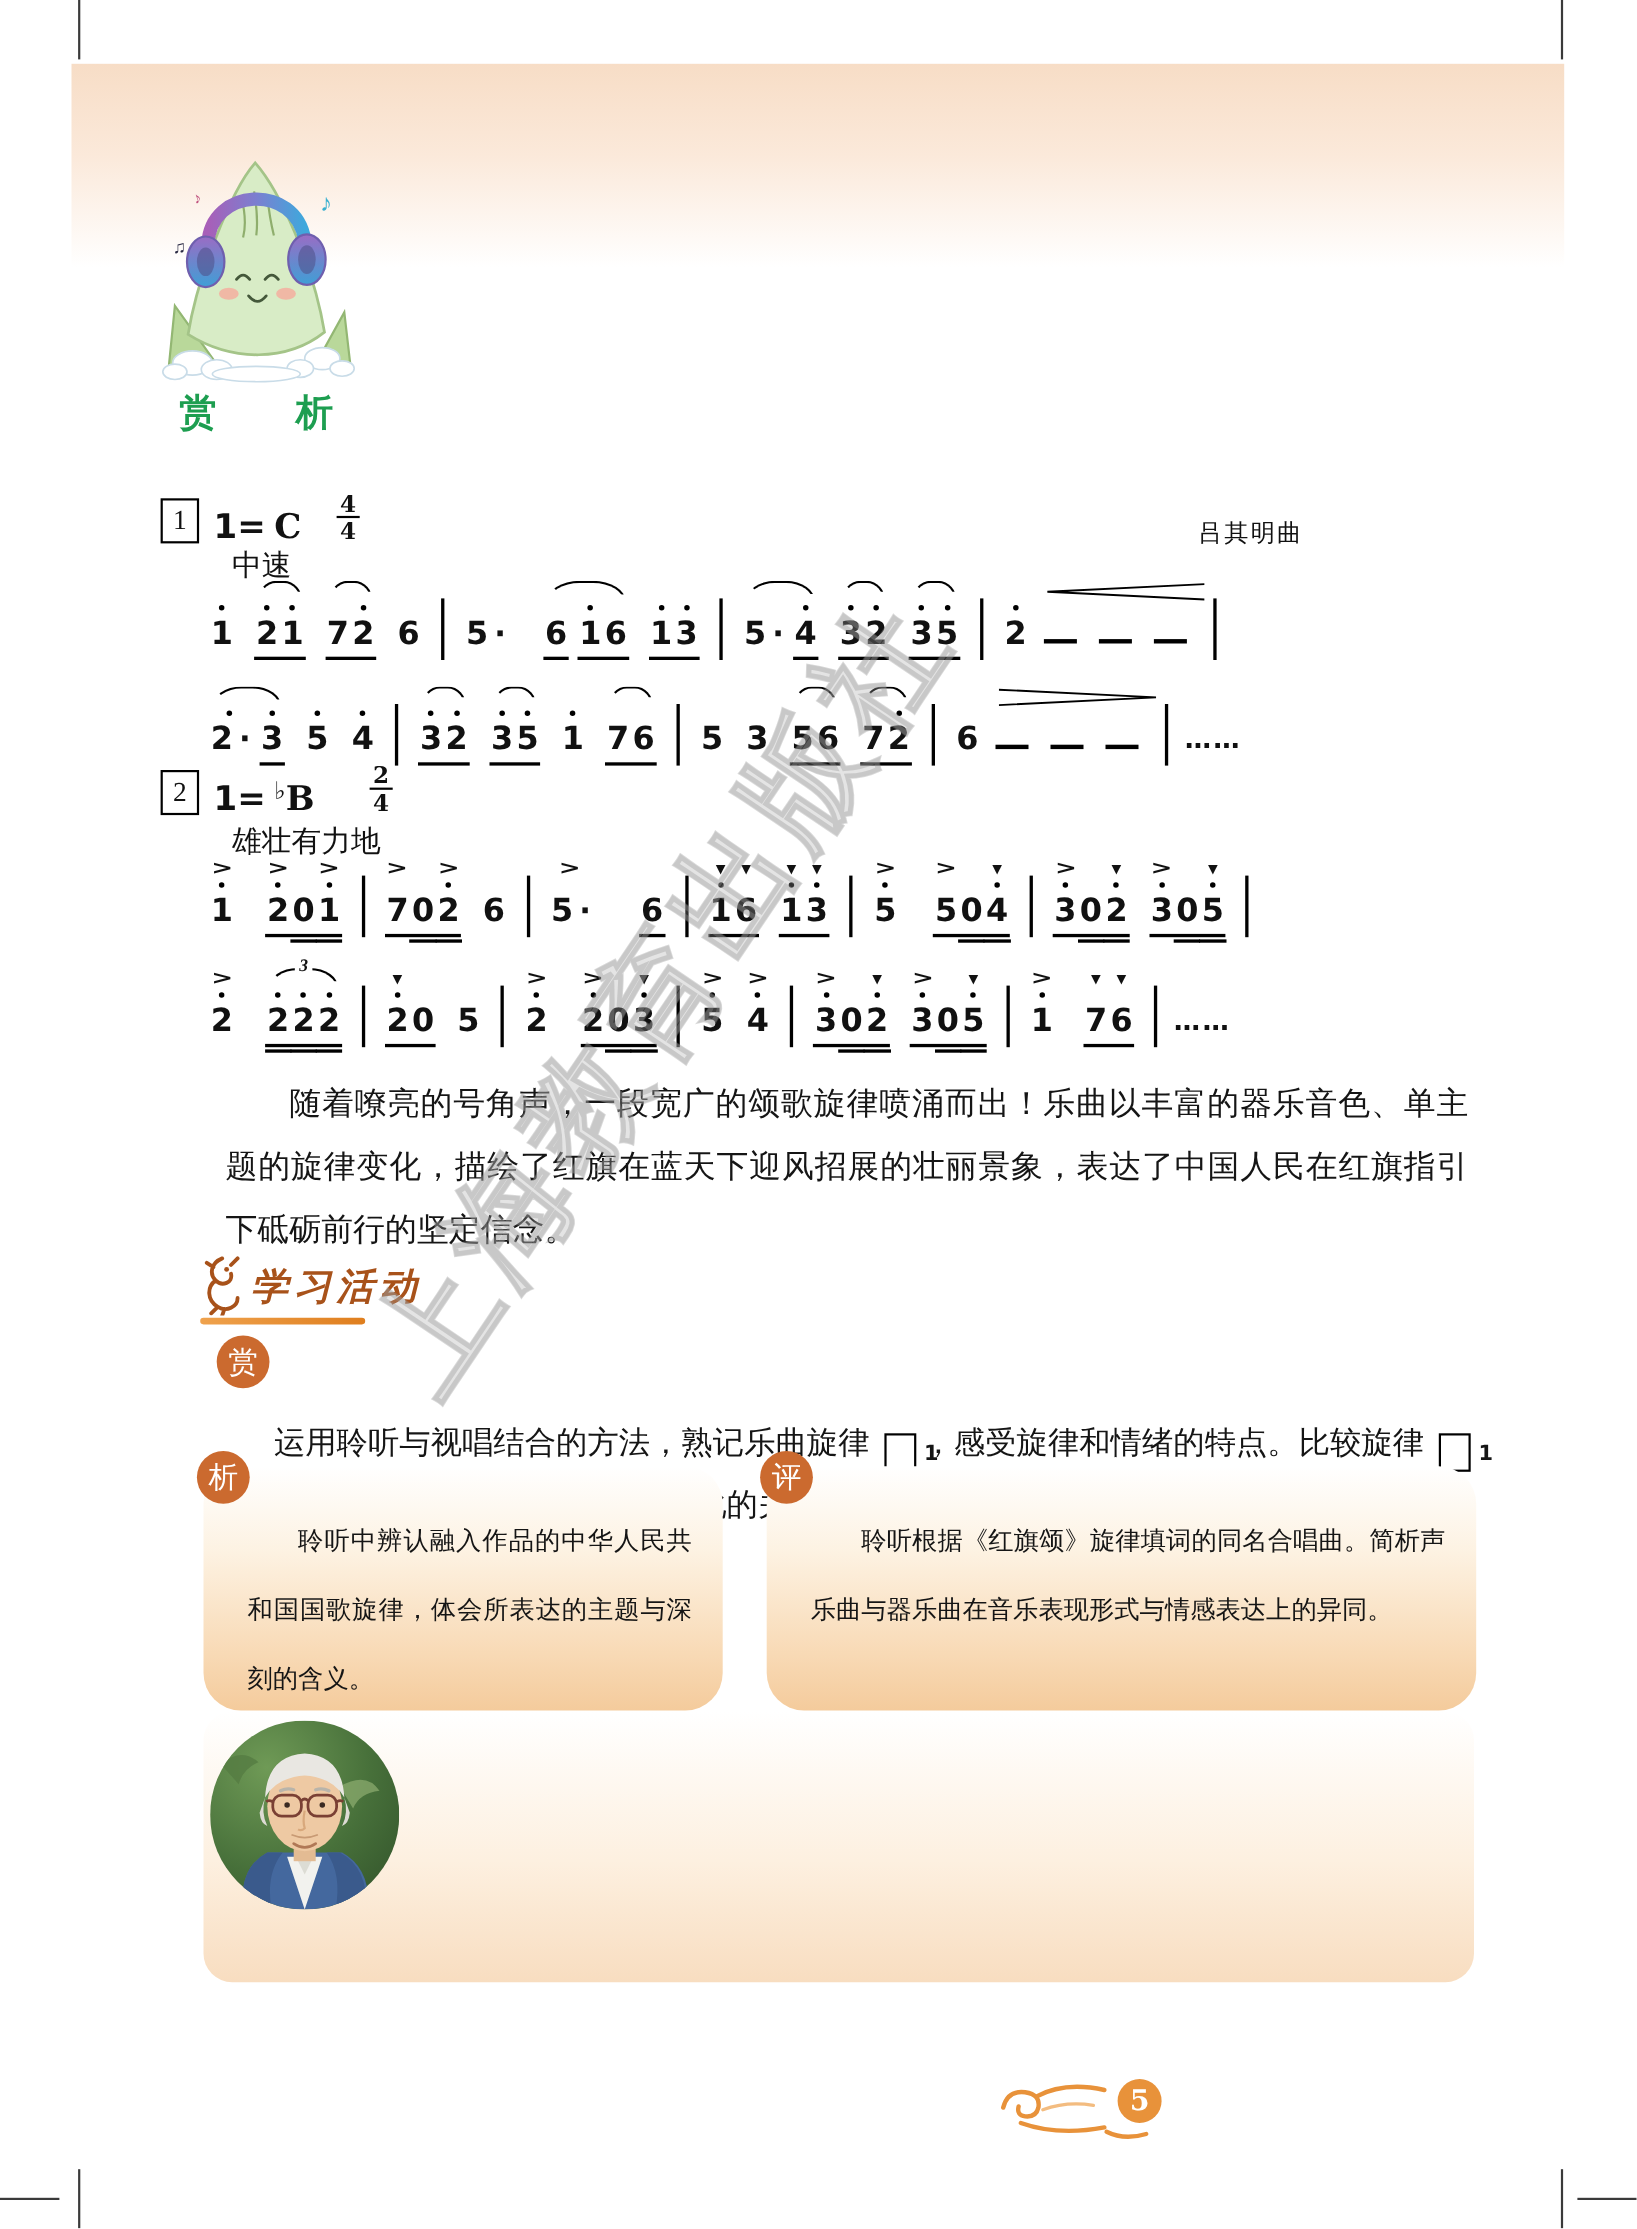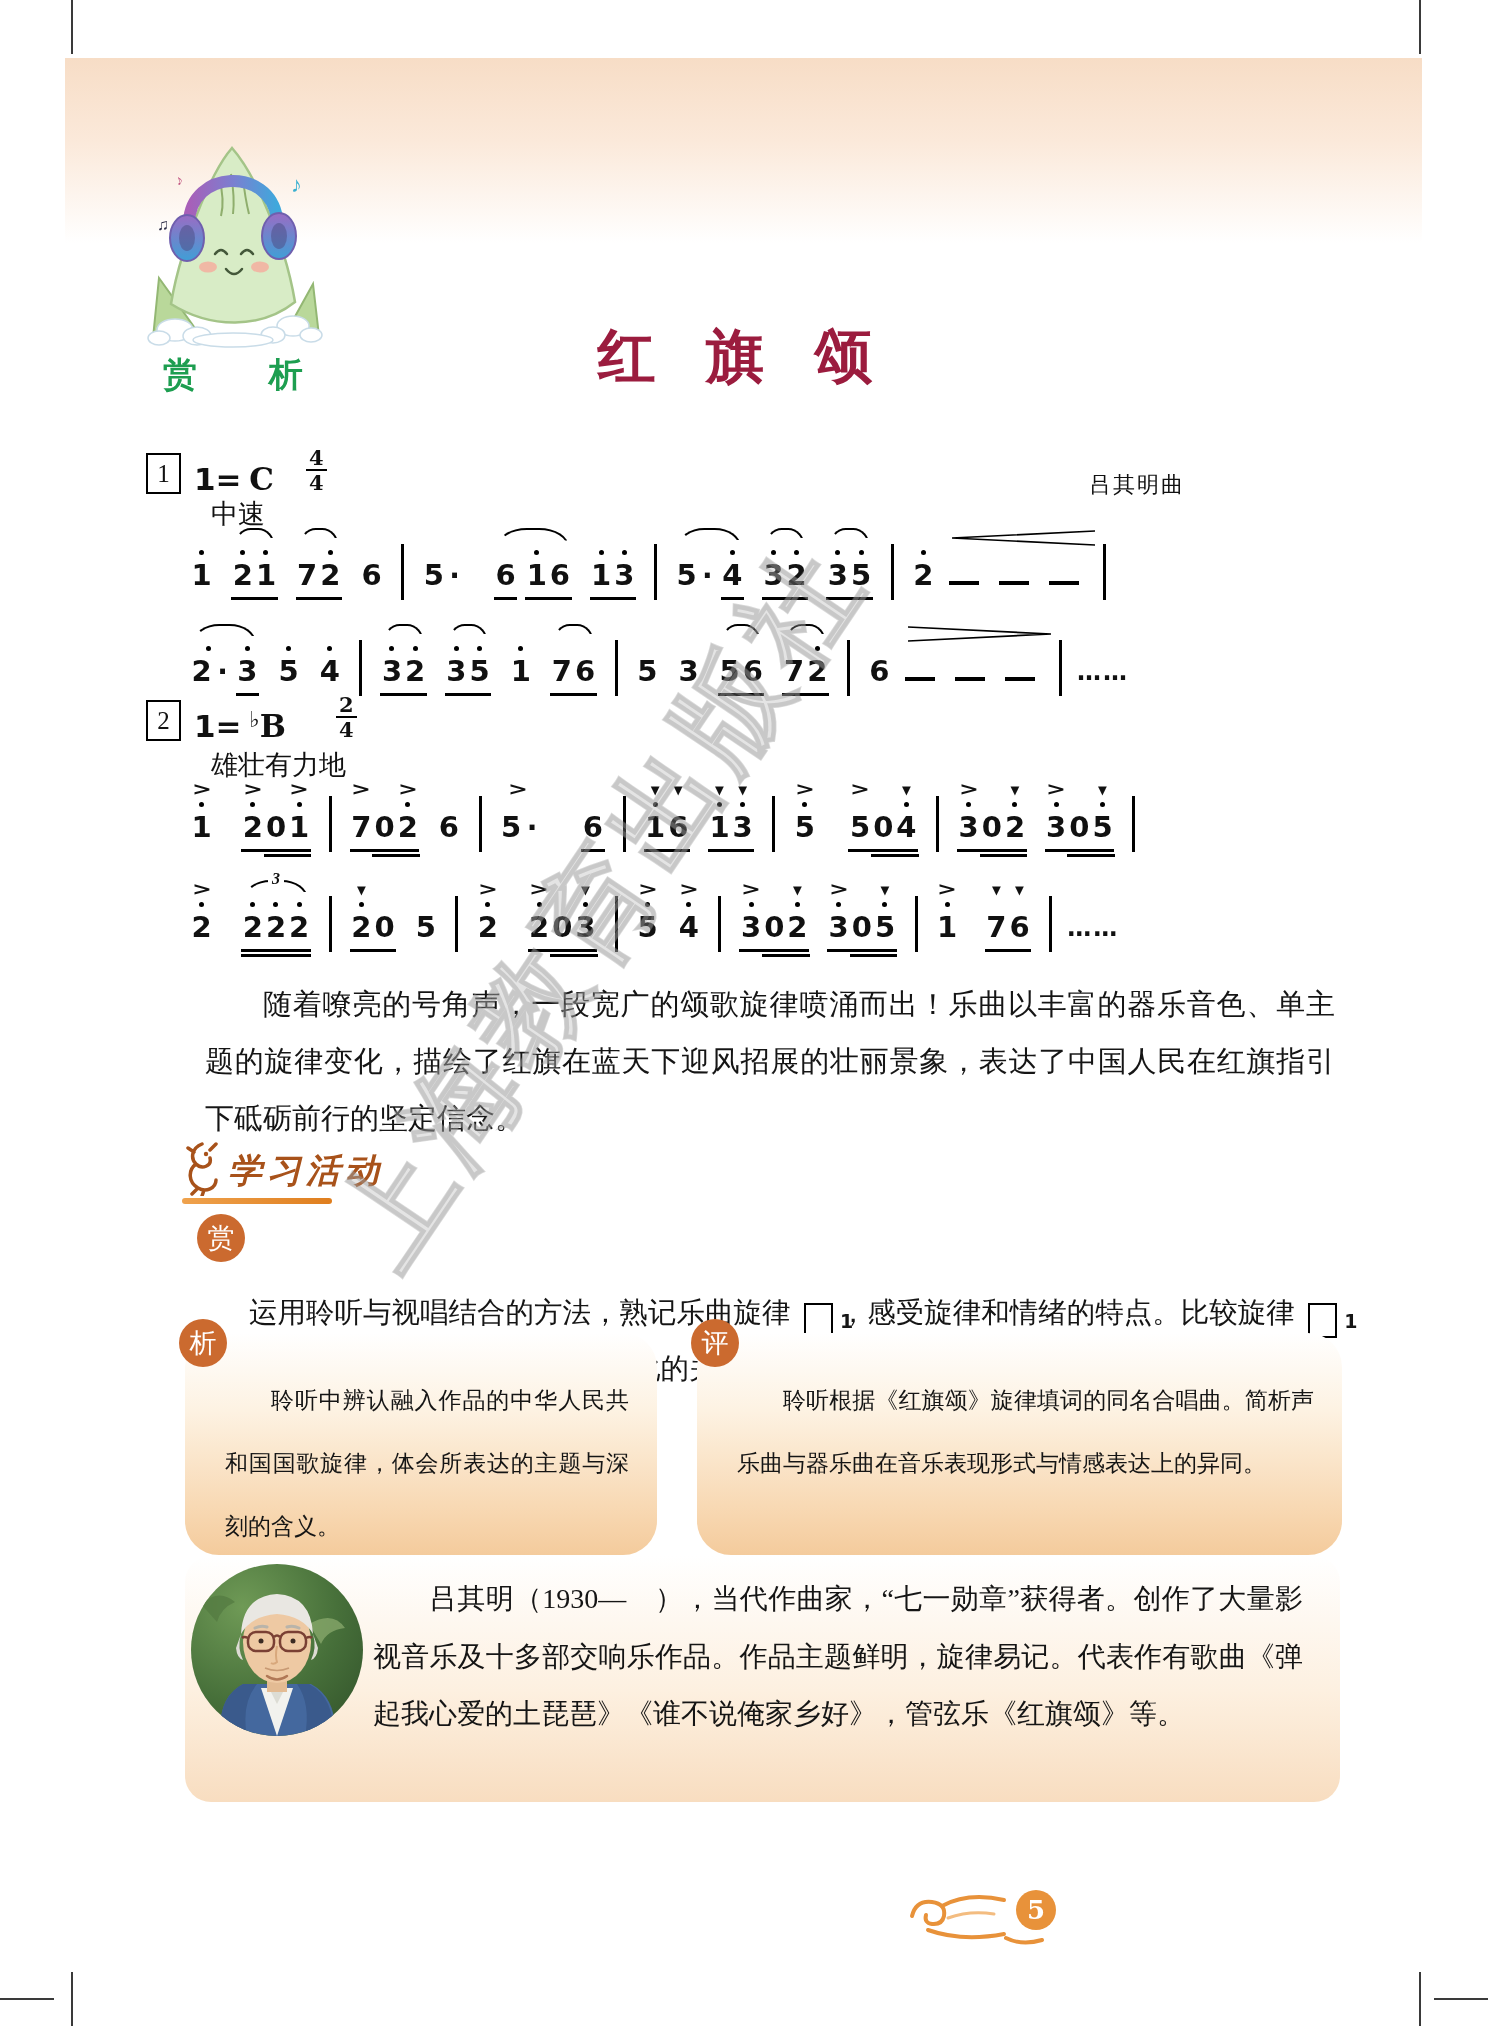--- a/index.html
+++ b/index.html
@@ -149,21 +149,20 @@
         <ellipse cx="52" cy="210" rx="14" ry="9"></ellipse>
       <ellipse cx="14" cy="212" rx="11" ry="7"></ellipse>
         <ellipse cx="148" cy="200" rx="16" ry="10"></ellipse>
       <ellipse cx="166" cy="209" rx="11" ry="7"></ellipse>
         <ellipse cx="128" cy="209" rx="12" ry="8"></ellipse>
       <ellipse cx="88" cy="214" rx="40" ry="7"></ellipse>
     </g>
   </svg>
   <div class="mascot-label">赏 析</div>
 
-  <div class="title">红 旗 颂</div>
 
   <div class="secbox sb1">1</div>
   <div class="key k1"><span class="kp">1=</span> <span class="kf"></span><span class="kl">C</span></div>
   <span class="meter mt1">
       <b>4</b>
       <b>4</b>
     </span>
   <div class="tempo t1">中速</div>
   <div class="composer">吕其明曲</div>
 
@@ -1071,21 +1070,20 @@
           <path d="M83,73 q3,-3 6,0 M57,74 q-4,-2 -6,0 M115,74 q4,-2 6,0"></path>
         </g>
         <circle cx="70" cy="77" r="2.5" fill="#3a2a22"></circle>
           <circle cx="102" cy="77" r="2.5" fill="#3a2a22"></circle>
         <path d="M64,64 q6,-3 12,-1 M96,63 q6,-2 12,1" stroke="#b9b4aa" stroke-width="3" fill="none" stroke-linecap="round"></path>
         <path d="M86,82 q-2,10 0,16 q-3,3 -6,1" stroke="#d8a87c" stroke-width="2" fill="none"></path>
         <path d="M76,112 q10,7 20,0" stroke="#b07856" stroke-width="2.5" fill="none" stroke-linecap="round"></path>
         <path d="M74,104 q12,5 24,0" stroke="#c89a74" stroke-width="1.5" fill="none"></path>
       </svg>
     </div>
-    <p>吕其明（1930—　），当代作曲家，“七一勋章”获得者。创作了大量影视音乐及十多部交响乐作品。作品主题鲜明，旋律易记。代表作有歌曲《弹起我心爱的土琵琶》《谁不说俺家乡好》，管弦乐《红旗颂》等。</p>
   </div>
 
   <div class="cloud">
     <svg width="180" height="72" viewBox="0 0 180 72">
       <g fill="none" stroke="#e8923a" stroke-width="4" stroke-linecap="round">
         <path d="M14,38 q4,-16 20,-14 q14,2 12,14 q-2,9 -12,8 q-8,-1 -6,-9"></path>
         <path d="M44,28 q26,-14 62,-6"></path>
         <path d="M30,52 q34,12 76,4"></path>
         <path d="M108,60 q16,8 36,2"></path>
       </g>

